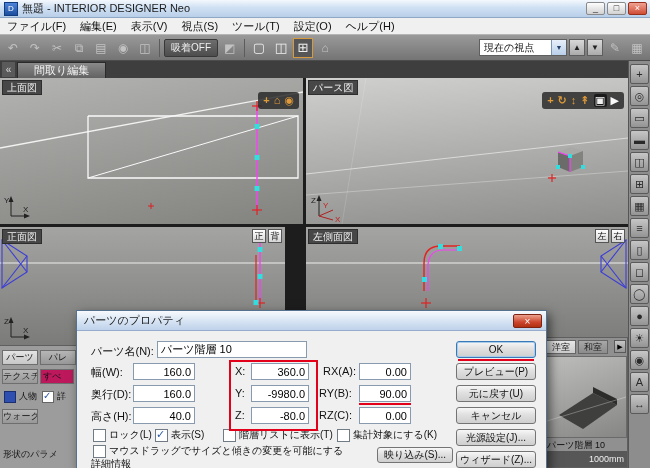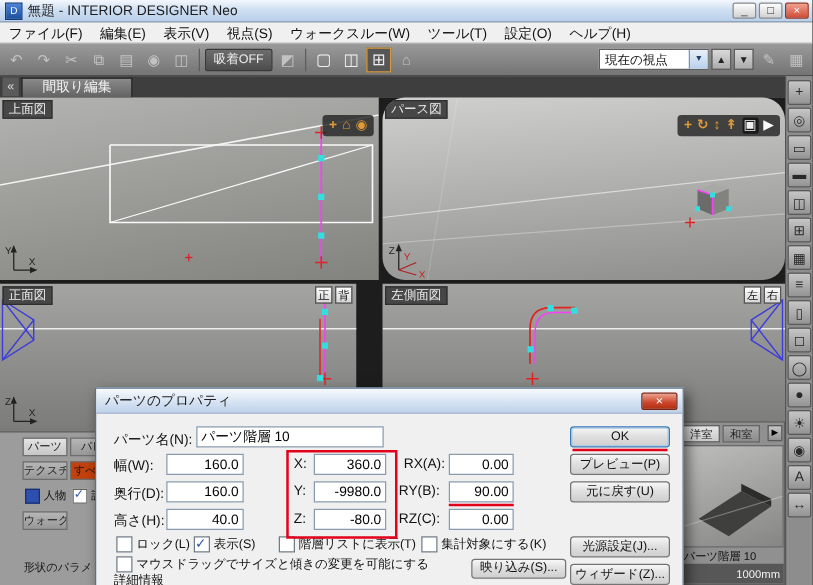--- a/index.html
+++ b/index.html
@@ -50,21 +50,21 @@
   .tabbar{left:0;top:61px;width:628px;height:17px;background:#3e3e3e;display:flex;align-items:flex-end;}
   .collapse{width:13px;height:15px;background:#5a5a5a;color:#ddd;font-size:10px;border:none;
     line-height:14px;text-align:center;margin:0 2px 1px 2px;padding:0;}
   .edit-tab{height:15px;padding:0 16px;background:linear-gradient(#8a8a8a,#626262);
     border:1px solid #2a2a2a;border-bottom:none;color:#f2f2f2;font-size:11px;line-height:14px;}
 
   
   .region{left:0;top:78px;width:628px;height:390px;background:#1d1d1d;}
   .vp{position:absolute;overflow:hidden;}
   .vp-top{left:0;top:0;width:303px;height:146px;background:linear-gradient(170deg,#b3b3b1,#82827f);}
-  .vp-persp{left:306px;top:0;width:322px;height:146px;background:linear-gradient(175deg,#d0d0ce,#8e8e8c);border-radius:18px;}
+  .vp-persp{left:306px;top:0;width:322px;height:146px;background:linear-gradient(175deg,#d0d0ce,#8e8e8c);}
   .vp-front{left:0;top:149px;width:285px;height:118px;background:linear-gradient(#a4a4a2,#7b7b79);}
   .vp-side{left:306px;top:149px;width:322px;height:118px;background:linear-gradient(#a4a4a2,#7b7b79);}
   .vp-label{position:absolute;left:2px;top:2px;background:#474747;color:#f0f0f0;
     font-size:10px;padding:0 4px;line-height:13px;border:1px solid #2e2e2e;white-space:nowrap;}
   .vp-toolbar{position:absolute;top:14px;right:4px;display:flex;align-items:center;gap:4px;
     background:rgba(42,42,42,.85);border-radius:3px;padding:1px 5px;height:15px;}
   .vp-tool{background:none;border:none;padding:0;color:#e09a38;font-size:11px;line-height:13px;font-weight:bold;}
   .vp-tool.dark{color:#f0f0f0;background:#1a1a1a;border-radius:2px;width:13px;text-align:center;}
   .vp-tool.white{color:#fafafa;font-weight:normal;}
   .dirbtns{position:absolute;top:2px;right:3px;display:flex;gap:2px;}
@@ -75,25 +75,25 @@
   
   .right-toolbar{left:628px;top:61px;width:22px;height:407px;background:#8d8d8d;
     border-left:1px solid #555;display:flex;flex-direction:column;align-items:center;gap:2px;
     padding-top:3px;box-sizing:border-box;z-index:5;}
   .rt-btn{width:19px;height:20px;background:linear-gradient(#c6c6c6,#949494);border:1px solid #5a5a5a;
     border-radius:2px;padding:0;font-size:11px;color:#2a2a2a;display:flex;align-items:center;
     justify-content:center;flex:none;}
 
   
   .panel-strip{left:0;top:345px;width:628px;height:123px;background:#9c9c9c;border-top:1px solid #5f5f5f;z-index:2;box-sizing:border-box;}
-  .left-panel{left:16px;top:345px;width:78px;height:123px;z-index:3;overflow:hidden;}
+  .left-panel{left:0;top:345px;width:78px;height:123px;z-index:3;overflow:hidden;}
   .lp-tab{position:absolute;width:36px;height:15px;background:linear-gradient(#b6b6b6,#989898);
     border:1px solid #6e6e6e;font-size:9px;line-height:13px;text-align:center;color:#222;box-sizing:border-box;padding:0;overflow:hidden;white-space:nowrap;}
   .lp-tab.active{background:linear-gradient(#e4e4e4,#c7c7c7);}
-  .lp-combo{position:absolute;width:34px;height:15px;background:#c2410c;border:1px solid #6e6e6e;
+  .lp-combo{position:absolute;width:34px;height:15px;background:#be185d;border:1px solid #6e6e6e;
     font-size:9px;line-height:13px;padding-left:2px;box-sizing:border-box;overflow:hidden;white-space:nowrap;}
   .lp-row{position:absolute;display:flex;align-items:center;gap:3px;font-size:9px;color:#111;white-space:nowrap;}
   .sq{width:10px;height:10px;background:#2f4fb0;border:1px solid #1b2f6e;flex:none;}
   .smcb{width:10px;height:10px;background:#fff;border:1px solid #666;position:relative;flex:none;}
   .smcb.checked::after{content:"✓";position:absolute;left:0;top:-2px;font-size:10px;color:#2d58a8;}
   .lp-bottom{position:absolute;font-size:9px;color:#1a1a1a;white-space:nowrap;}
 
   .right-panel{left:543px;top:337px;width:85px;height:131px;background:#909090;
     border:1px solid #5f5f5f;z-index:3;box-sizing:border-box;overflow:hidden;}
   .rp-tab{position:absolute;height:14px;font-size:9px;line-height:12px;text-align:center;
@@ -148,21 +148,20 @@
 <div class="abs menubar">
 
     <span class="menu-item">ファイル(F)</span>
 
     <span class="menu-item">編集(E)</span>
 
     <span class="menu-item">表示(V)</span>
 
     <span class="menu-item">視点(S)</span>
 
-    <span class="menu-item">ウォークスルー(W)</span>
 
     <span class="menu-item">ツール(T)</span>
 
     <span class="menu-item">設定(O)</span>
 
     <span class="menu-item">ヘルプ(H)</span>
   </div>
 
 <div class="abs toolbar">
   <button class="tbtn">
@@ -497,20 +496,21 @@
   <span class="lbl" style="left:246px;top:54px">RX(A):</span>
   <input class="txt num" style="left: 282px; top: 52px; width: 52px;" value="0.00">
   <span class="lbl" style="left:242px;top:76px">RY(B):</span>
   <input class="txt num" style="left: 282px; top: 74px; width: 52px;" value="90.00">
   <span class="lbl" style="left:242px;top:98px">RZ(C):</span>
   <input class="txt num" style="left: 282px; top: 96px; width: 52px;" value="0.00">
 
   <button class="dbtn primary" style="left:379px;top:30px">OK</button>
   <button class="dbtn" style="left:379px;top:52px">プレビュー(P)</button>
   <button class="dbtn" style="left:379px;top:74px">元に戻す(U)</button>
+  <button class="dbtn" style="left:379px;top:96px">キャンセル</button>
   <button class="dbtn" style="left:379px;top:118px">光源設定(J)...</button>
   <button class="dbtn" style="left:379px;top:140px">ウィザード(Z)...</button>
   <button class="dbtn" style="left:300px;top:136px;width:76px;height:16px">映り込み(S)...</button>
 
   <label class="cb" style="left:16px;top:117px">
     <span class="cbbox"></span>
     <span>ロック(L)</span>
   </label>
   <label class="cb" style="left:78px;top:117px">
     <span class="cbbox checked"></span>

